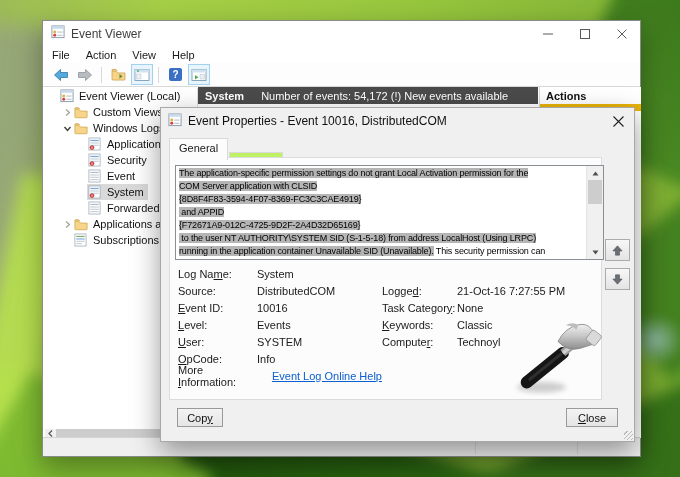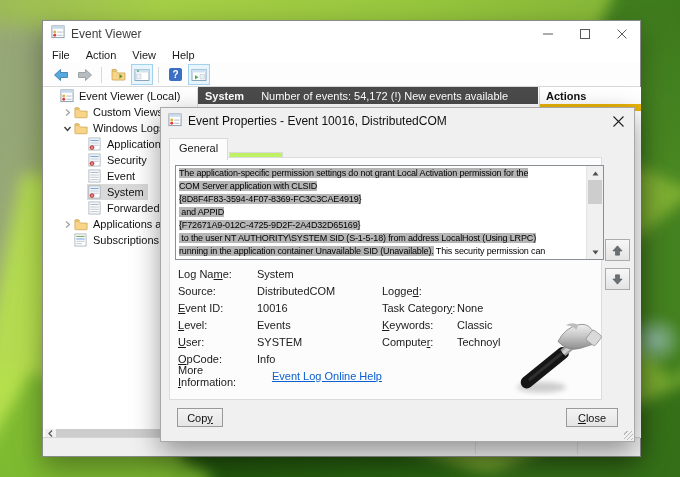--- a/index.html
+++ b/index.html
@@ -423,20 +423,21 @@
       </div>
       <div id="fields" class="fields">
           <div class="frow">
             <span class="fl">Log Na<u>m</u>e:</span>
             <span class="fv">System</span>
           </div>
           <div class="frow">
             <span class="fl">Source:</span>
             <span class="fv">DistributedCOM</span>
             <span class="fl2">Logge<u>d</u>:</span>
+            <span class="fv2">21-Oct-16 7:27:55 PM</span>
           </div>
           <div class="frow">
             <span class="fl"><u>E</u>vent ID:</span>
             <span class="fv">10016</span>
             <span class="fl2">Task Categor<u>y</u>:</span>
             <span class="fv2">None</span>
           </div>
           <div class="frow">
             <span class="fl"><u>L</u>evel:</span>
             <span class="fv">Events</span>

